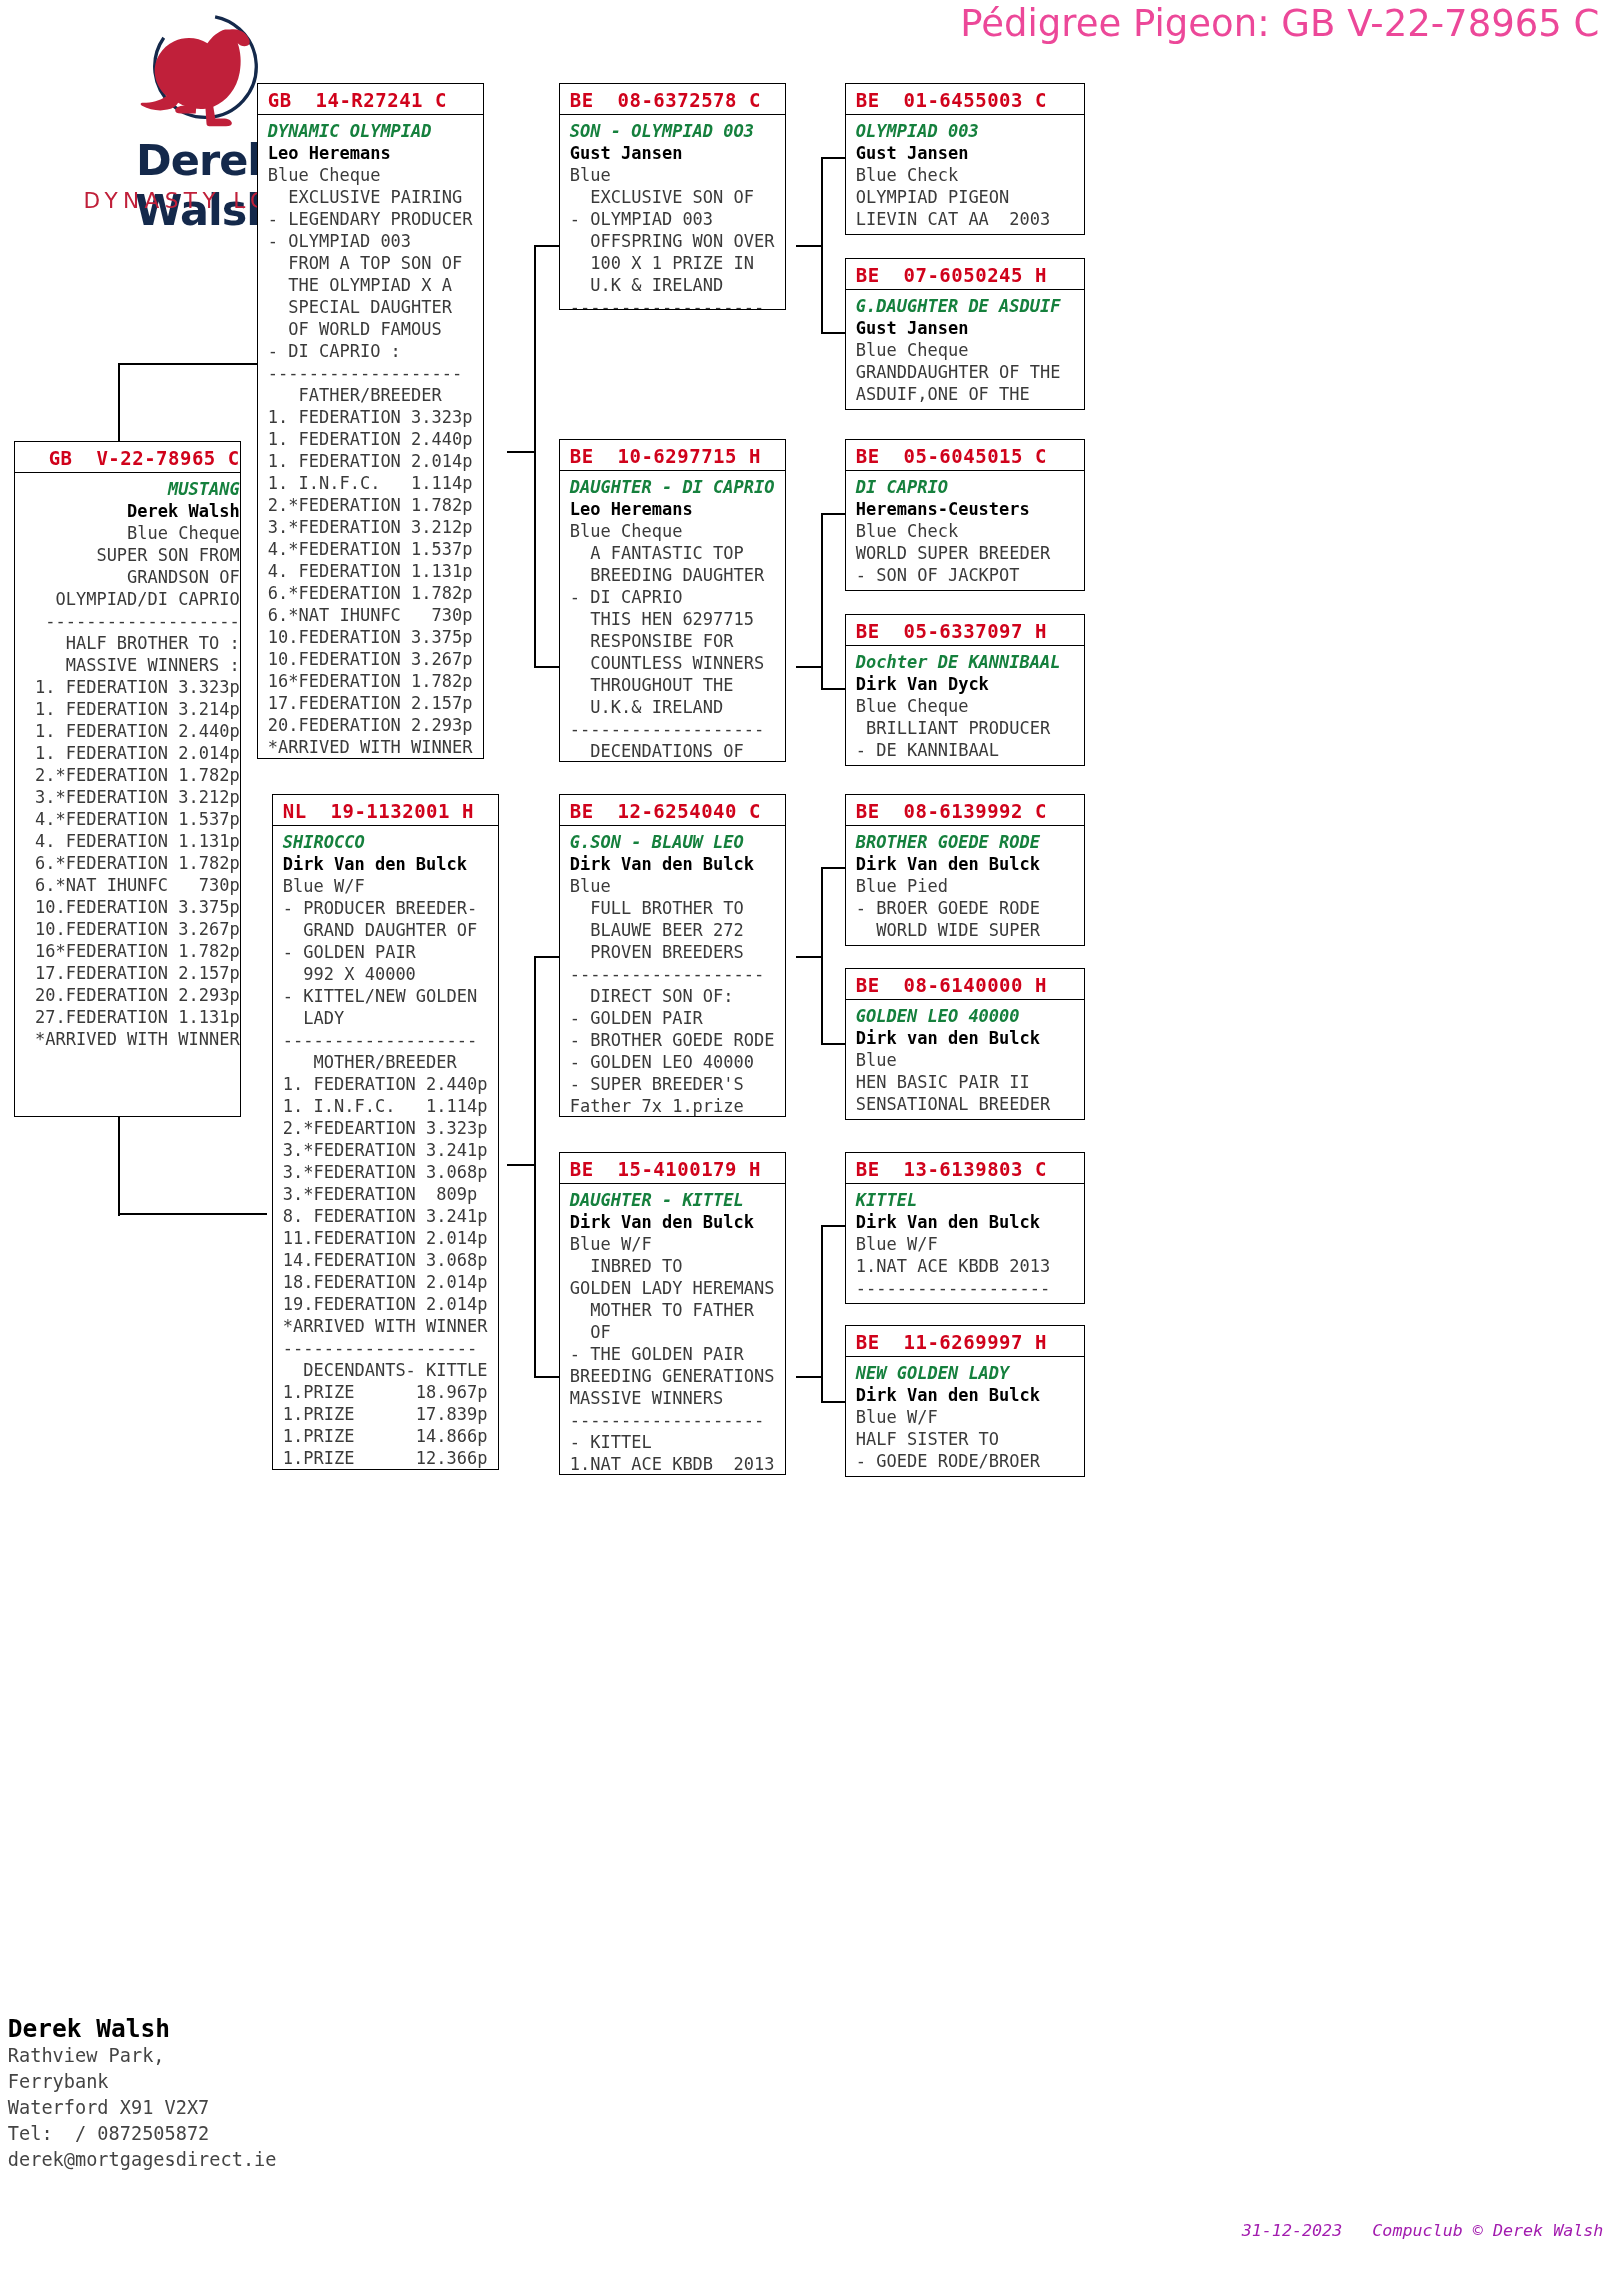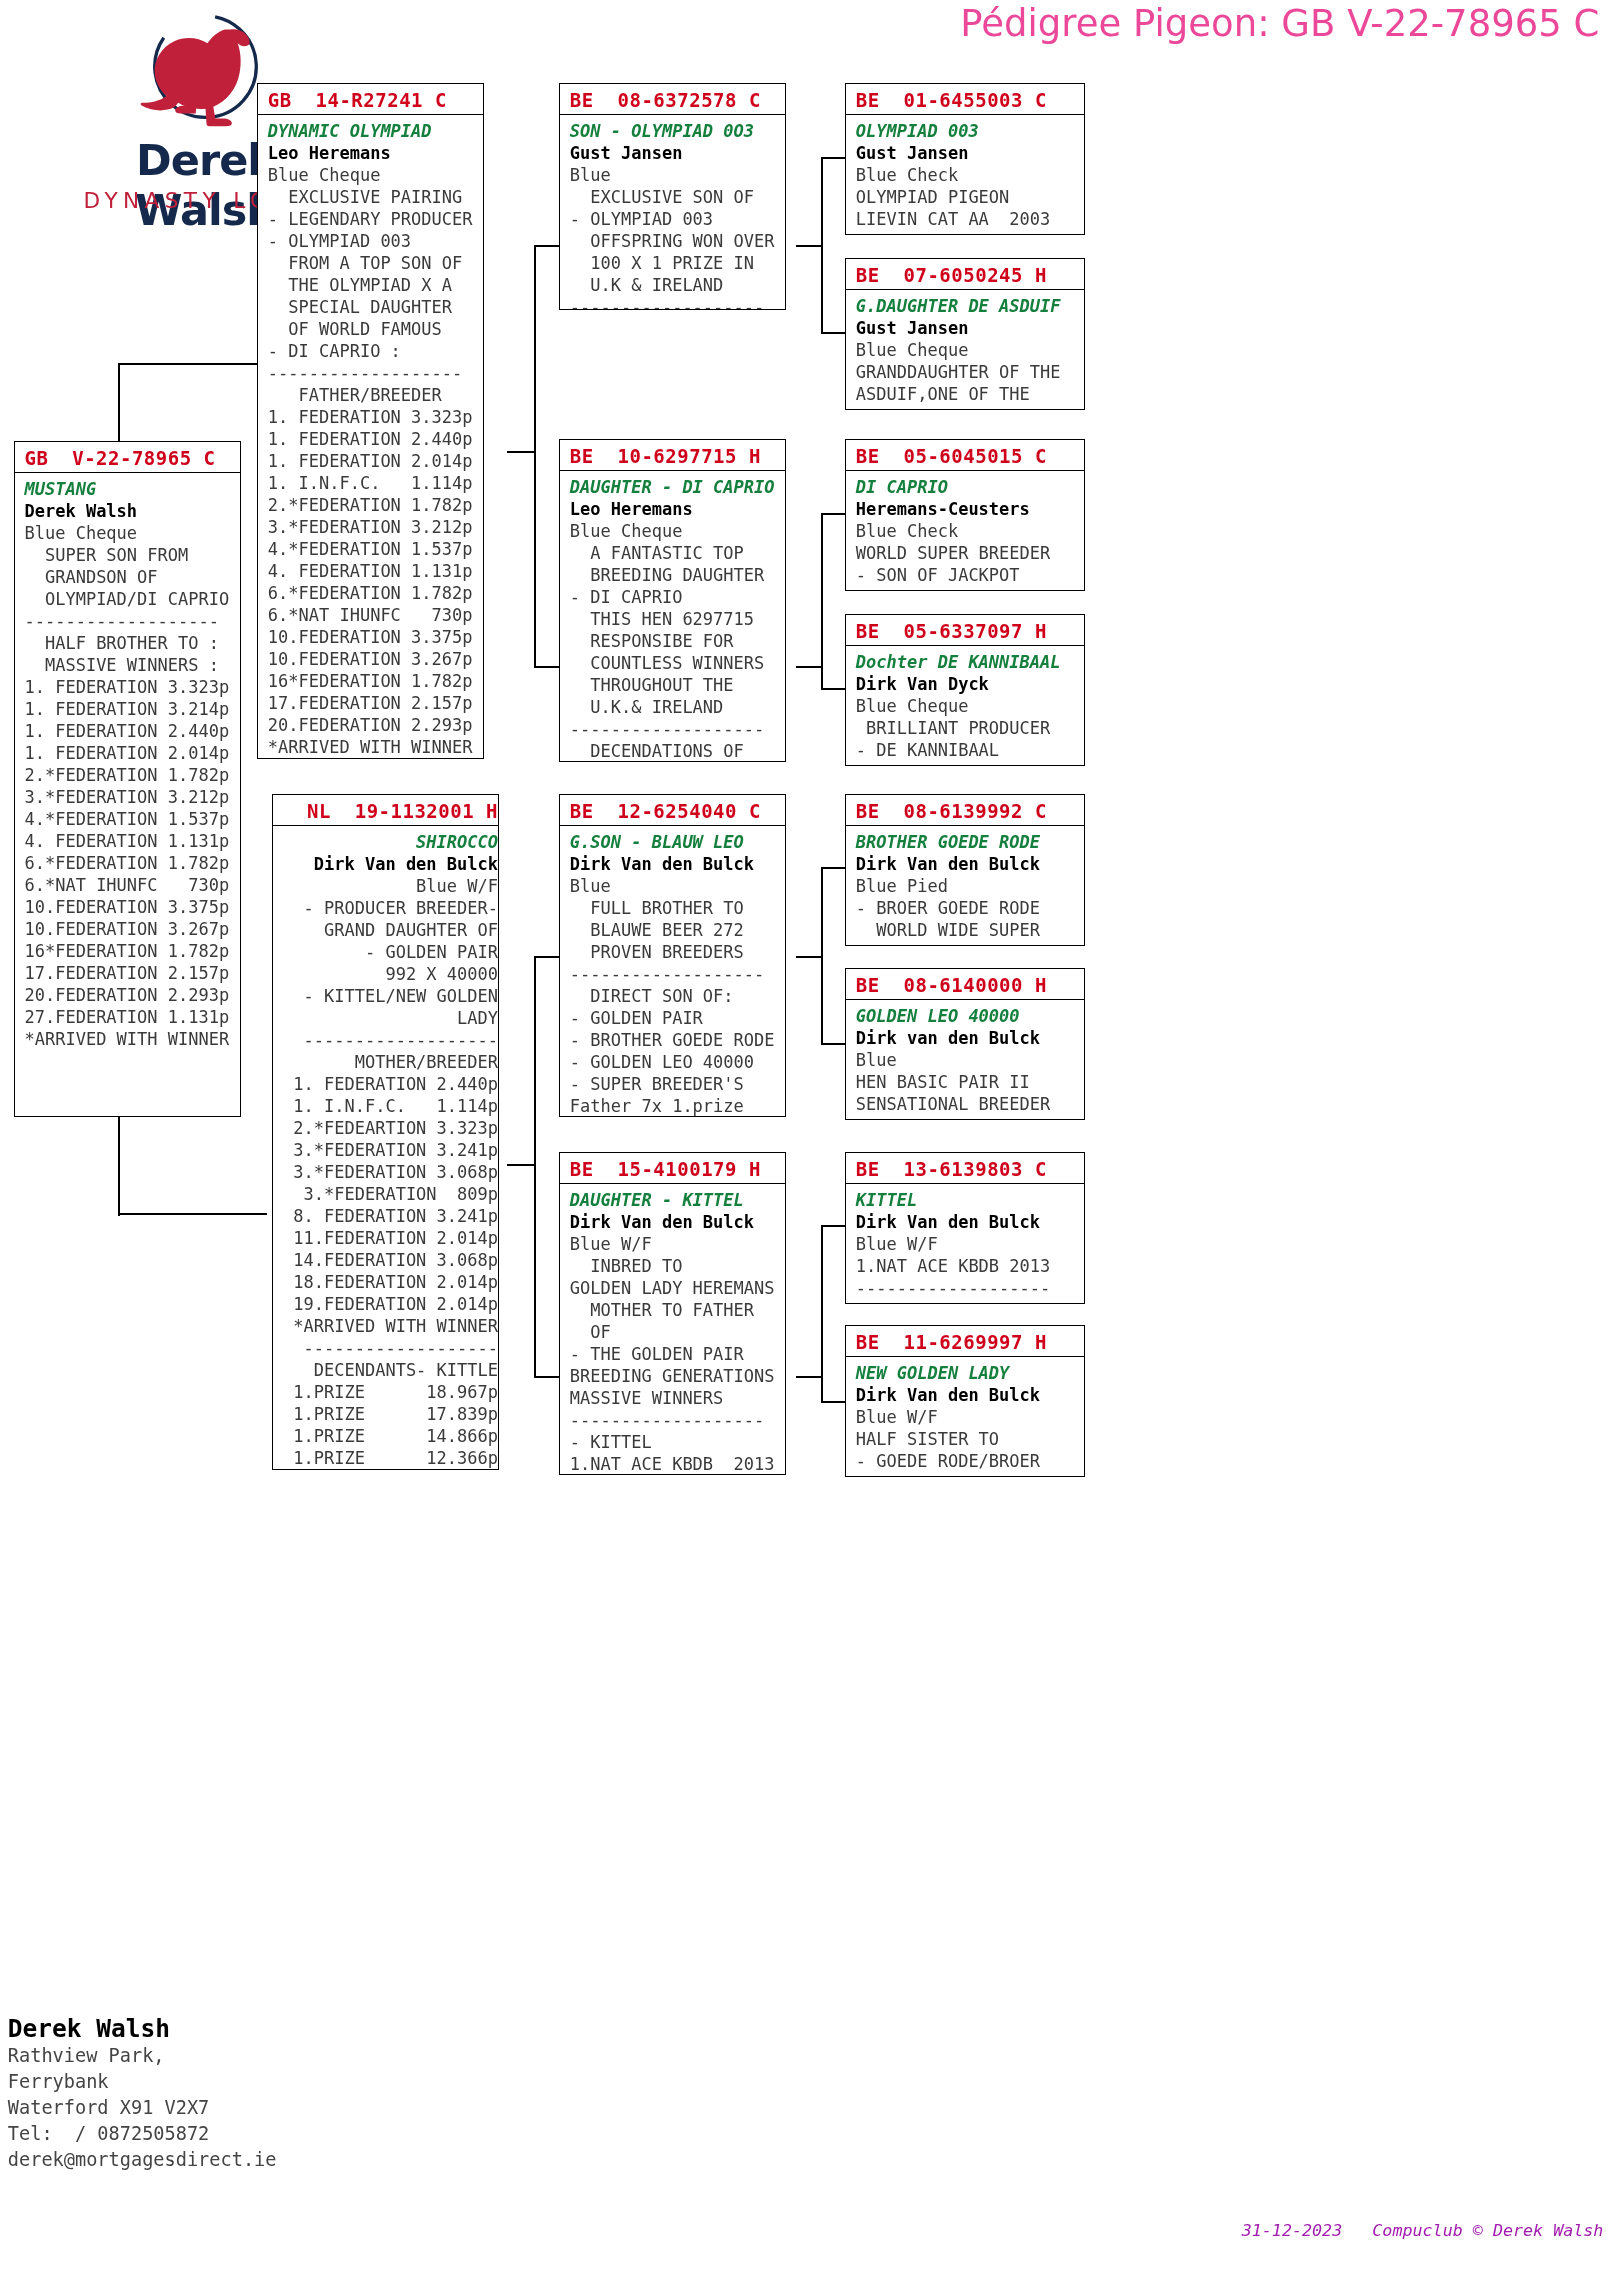--- a/index.html
+++ b/index.html
@@ -114,21 +114,21 @@
 <div class="cn cnv" style="left:821px; top:867px; height:176px;"></div>
 <div class="cn cnh" style="left:821px; top:867px; width:25.5px;"></div>
 <div class="cn cnh" style="left:821px; top:1043px; width:25.5px;"></div>
 <div class="cn cnh" style="left:796px; top:956px; width:25.5px;"></div>
 
 <div class="cn cnv" style="left:821px; top:1225px; height:176px;"></div>
 <div class="cn cnh" style="left:821px; top:1225px; width:25.5px;"></div>
 <div class="cn cnh" style="left:821px; top:1401px; width:25.5px;"></div>
 <div class="cn cnh" style="left:796px; top:1376px; width:25.5px;"></div>
 
-<div class="pbox" style="left:13.7px; top:441px; width:227px; height:676px;">
+<div class="pbox" style="left:13.7px; top:441px; width:227px; height:676px;text-align:right;">
   <div class="shadow-r"></div>
   <div class="ring ring-sep">GB  V-22-78965 C</div>
   <div class="lines">
       <div class="ln nm">MUSTANG</div>
       <div class="ln br">Derek Walsh</div>
       <div class="ln">Blue Cheque</div>
       <div class="ln">  SUPER SON FROM</div>
       <div class="ln">  GRANDSON OF</div>
       <div class="ln">  OLYMPIAD/DI CAPRIO</div>
       <div class="ln">-------------------</div>
@@ -183,21 +183,21 @@
       <div class="ln">6.*NAT IHUNFC   730p</div>
       <div class="ln">10.FEDERATION 3.375p</div>
       <div class="ln">10.FEDERATION 3.267p</div>
       <div class="ln">16*FEDERATION 1.782p</div>
       <div class="ln">17.FEDERATION 2.157p</div>
       <div class="ln">20.FEDERATION 2.293p</div>
       <div class="ln">*ARRIVED WITH WINNER</div>
     </div>
 </div>
 
-<div class="pbox" style="left:272px; top:794px; width:227px; height:676px;text-align:right;">
+<div class="pbox" style="left:272px; top:794px; width:227px; height:676px;">
   <div class="shadow-r"></div>
   <div class="ring ring-sep">NL  19-1132001 H</div>
   <div class="lines">
       <div class="ln nm">SHIROCCO</div>
       <div class="ln br">Dirk Van den Bulck</div>
       <div class="ln">Blue W/F</div>
       <div class="ln">- PRODUCER BREEDER-</div>
       <div class="ln">  GRAND DAUGHTER OF</div>
       <div class="ln">- GOLDEN PAIR</div>
       <div class="ln">  992 X 40000</div>

